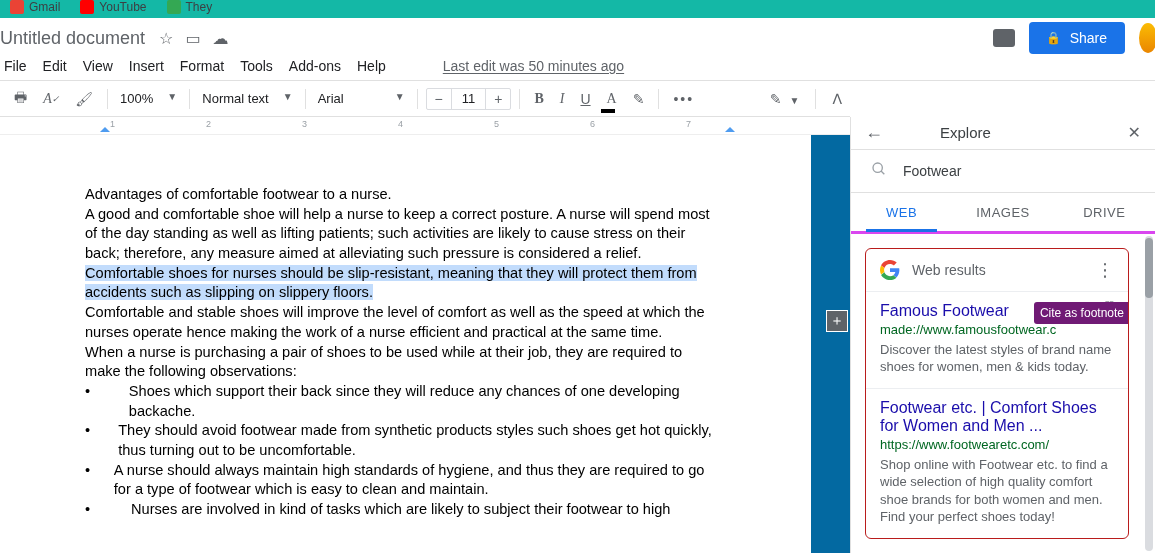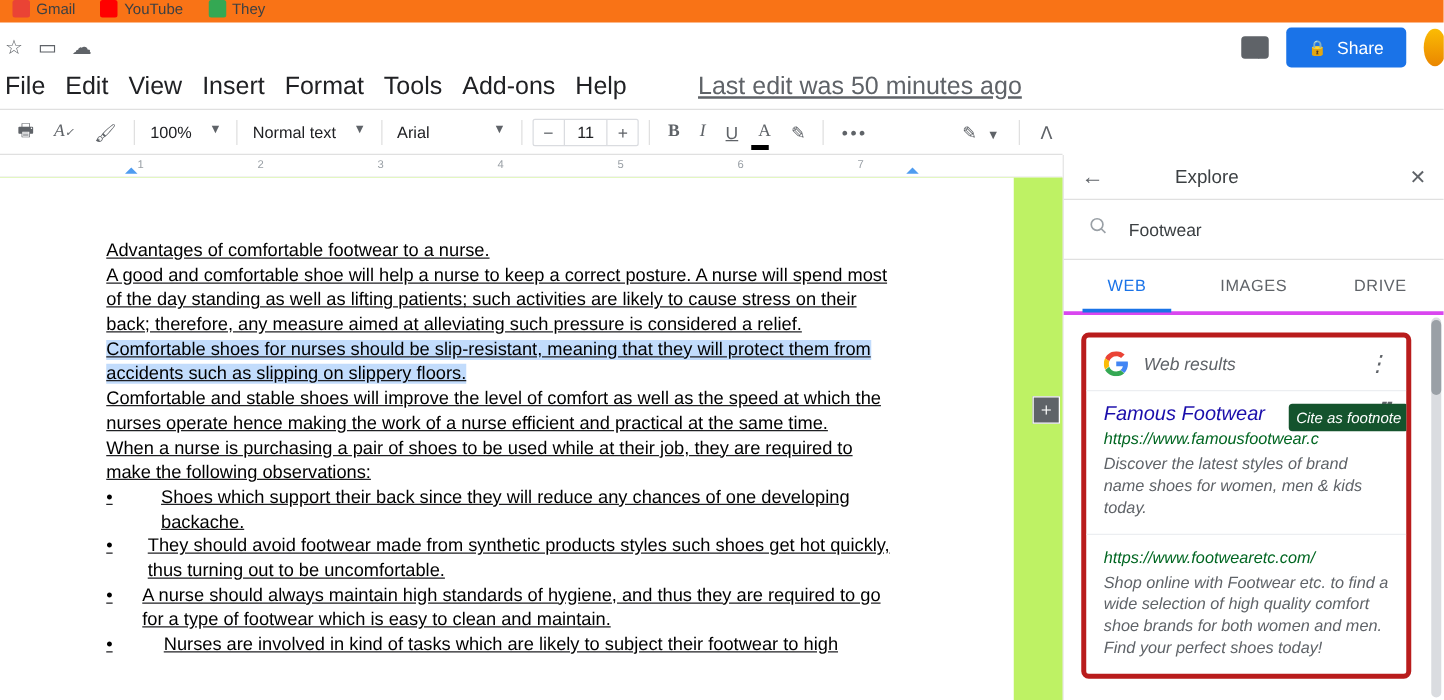--- a/index.html
+++ b/index.html
@@ -9,21 +9,21 @@
     background: #fff;
     color: #202124;
     font-size: 14px;
     overflow: hidden;
     width: 1155px;
     height: 560px;
   }
   
   .bookmarks-bar {
     height: 18px;
-    background: #f97316;
+    background: #14b8a6;
     display: flex;
     align-items: flex-start;
     padding: 0 10px;
     gap: 20px;
     color: #3c4043;
     font-size: 12px;
     overflow: hidden;
   }
   .bookmarks-bar .bm { display: flex; align-items: center; gap: 5px; }
   .bm .fav { width: 14px; height: 14px; border-radius: 2px; background: #ea4335; }
@@ -71,21 +71,21 @@
     width: 18px; height: 30px;
     border-radius: 50%;
     background: linear-gradient(#fbbc04,#ea8600);
     margin-right: -12px;
   }
   
   .menubar {
     display: flex; align-items: flex-start;
     gap: 16px;
     padding: 4px 0 6px 4px;
-    font-size: 20px;
+    font-size: 14px;
     color: #202124;
   }
   .menubar .menu-item { cursor: pointer; }
   .menubar .last-edit {
     color: #5f6368;
     text-decoration: underline;
     text-underline-offset: 2px;
     margin-left: 18px;
     padding-left: 23px;
   }
@@ -165,22 +165,21 @@
     width:0;height:0;border:5px solid transparent;border-bottom-color:#4f9cf0;
   }
   .ruler .ind-right {
     position:absolute; top:5px; left:725px;
     width:0;height:0;border:5px solid transparent;border-bottom-color:#4f9cf0;
   }
   .doc-scroll {
     flex: 1;
     overflow: hidden;
     position: relative;
-    background: #bef264;
-    text-decoration: underline;
+    background: #0369a1;
   }
   .page {
     background: #fff;
     margin: 0 auto;
     width: 816px;
     min-height: 600px;
     padding: 50px 90px 20px 90px;
     font-family: Arial;
     font-size: 14.6px;
     line-height: 1.35;
@@ -258,25 +257,24 @@
     overflow:hidden;
   }
   .explore-body { position:relative; flex:1; display:flex; }
   .explore-body .scroll {
     position:absolute; right:2px; top:2px; bottom:2px; width:8px; border-radius: 5px; background:#dadce0;
   }
   .explore-body .scroll .thumb {
     position:absolute; left:0; right:0; top:2px; height:60px; background:#9aa0a6; border-radius:5px;
   }
   .card {
-    border:4px solid #b91c1c;
+    border:1px solid #b91c1c;
     border-radius:6px;
     overflow:hidden;
     width: calc(100% - 12px);
-    font-style: italic;
   }
   .card-head {
     display:flex; align-items:center;
     padding:10px 14px;
     gap:12px;
   }
   .g-logo {
     width:20px; height:20px; border-radius:50%;
     position: relative;
   }
@@ -298,21 +296,21 @@
     font-family: Georgia, serif;
     color: #5f6368;
     cursor:pointer;
     line-height: 14px;
     padding: 4px 5px 8px 5px;
   }
   .tooltip {
     position:absolute;
     top:10px; right:-2px;
     transform: translateX(0);
-    background:#14532d; color:#fff;
+    background:#701a75; color:#fff;
     font-size:12px;
     padding:4px 6px;
     border-radius:3px;
     white-space:nowrap;
     z-index:10;
   }
 </style>
 </head>
 <body>
 
@@ -325,20 +323,21 @@
     <span class="fav yt"></span>
     <span>YouTube</span>
   </div>
   <div class="bm">
     <span class="fav maps"></span>
     <span>They</span>
   </div>
 </div>
 
 <div class="titlebar">
+  <span class="doc-name">Untitled document</span>
   <div class="title-icons">
     <span>☆</span>
     <span>▭</span>
     <span>☁</span>
   </div>
   <div class="right">
     <div class="comment-ic"></div>
     <div class="share-btn">
       <span style="font-size:12px">🔒</span>
       <span>Share</span>
@@ -474,24 +473,25 @@
                   <path fill="#34A853" d="M24 48c6.3 0 11.6-2.1 15.4-5.7l-7.3-5.7c-2 1.4-4.7 2.2-8.1 2.2-6.3 0-11.5-3.8-13.4-9.2l-8 6.2C6.5 42.6 14.6 48 24 48z"></path>
                 </svg>
             </span>
             <span class="htxt">Web results</span>
             <span class="menu">⋮</span>
           </div>
           <div class="result">
             <span class="cite-btn">❞</span>
             <div class="tooltip">Cite as footnote</div>
             <div class="rtitle">Famous Footwear</div>
-            <div class="rurl">https://www.famousfootwear.c</div>
+            <div class="rurl">made://www.famousfootwear.c</div>
             <div class="rdesc">Discover the latest styles of brand name shoes for women, men &amp; kids today.</div>
           </div>
           <div class="result">
+            <div class="rtitle">Footwear etc. | Comfort Shoes for Women and Men ...</div>
             <div class="rurl">https://www.footwearetc.com/</div>
             <div class="rdesc">Shop online with Footwear etc. to find a wide selection of high quality comfort shoe brands for both women and men. Find your perfect shoes today!</div>
           </div>
         </div>
       </div>
       <div class="scroll">
         <div class="thumb"></div>
       </div>
     </div>
   </div>

